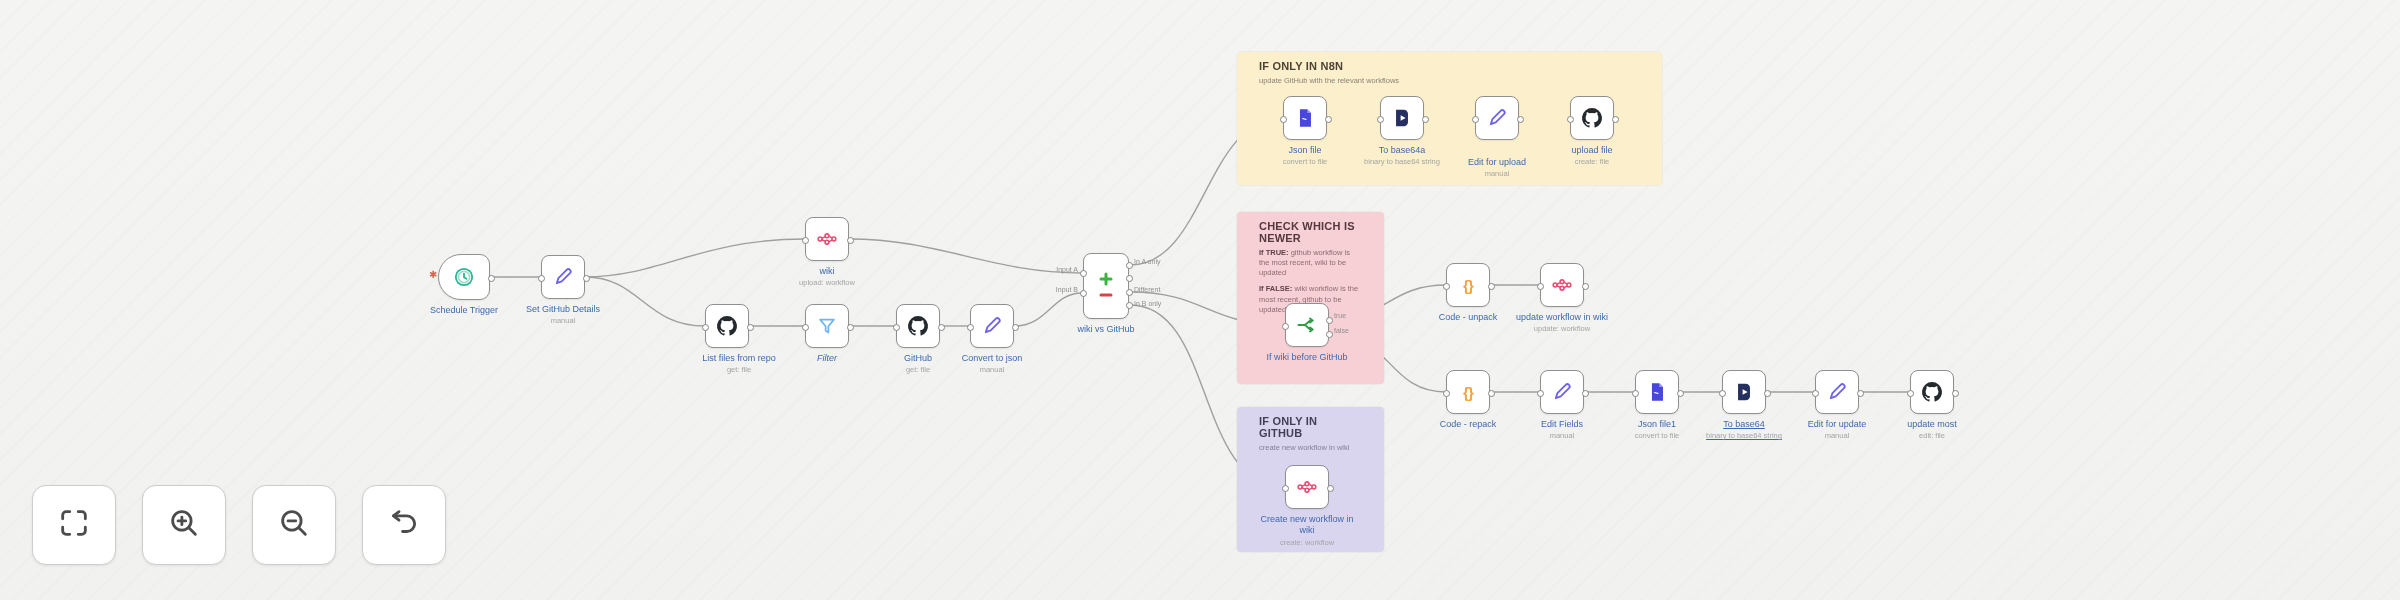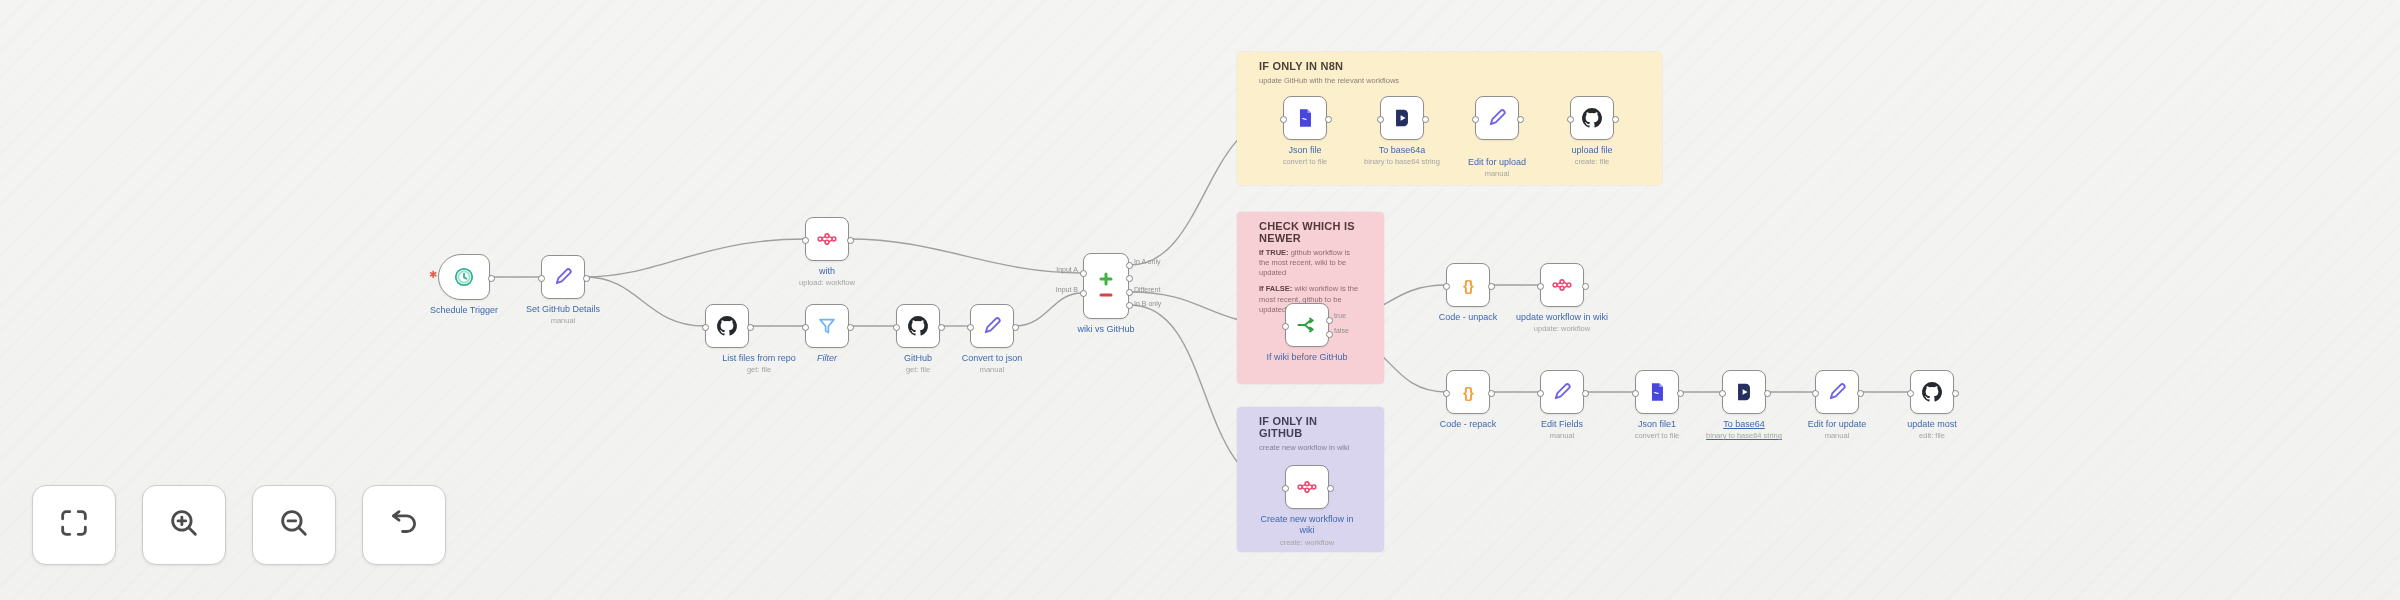--- a/index.html
+++ b/index.html
@@ -120,33 +120,33 @@
             <circle cx="12" cy="8.5" r="2.1"></circle>
             <circle cx="12" cy="15.5" r="2.1"></circle>
             <circle cx="19.5" cy="12" r="2.1"></circle>
             <path d="M6.4 11.1l3.7-1.7M6.4 12.9l3.7 1.7M14.1 8.8l3.6 2.2M14.1 15.2l3.6-2.2"></path>
           </svg>
         </span>
         <span class="port" style="left: -4px; top: 18.5px;"></span>
         <span class="port" style="left: 40.5px; top: 18.5px;"></span>
       </div>
       <div class="nlabel" style="left: 752px; top: 266px; width: 150px;">
-        <div>with</div>
+        <div>wiki</div>
         <div class="nsub">upload: workflow</div>
       </div>
       <div class="node" style="left: 705px; top: 304px;">
         <span style="display: flex;">
           <svg width="24" height="24" viewBox="0 0 24 24">
             <path fill="#24292e" d="M12 2a10 10 0 00-3.16 19.49c.5.09.68-.22.68-.48v-1.7C6.73 19.91 6.14 18 6.14 18c-.45-1.15-1.11-1.46-1.11-1.46-.91-.62.07-.6.07-.6 1 .07 1.53 1.03 1.53 1.03.9 1.52 2.34 1.08 2.91.83.09-.65.35-1.09.63-1.34-2.22-.25-4.55-1.11-4.55-4.94 0-1.09.39-1.98 1.03-2.68-.1-.25-.45-1.27.1-2.64 0 0 .84-.27 2.75 1.02a9.56 9.56 0 015 0c1.91-1.29 2.75-1.02 2.75-1.02.55 1.37.2 2.39.1 2.64.64.7 1.03 1.59 1.03 2.68 0 3.84-2.34 4.68-4.57 4.93.36.31.68.92.68 1.85V21c0 .27.18.58.69.48A10 10 0 0012 2z"></path>
           </svg>
         </span>
         <span class="port" style="left: -4px; top: 18.5px;"></span>
         <span class="port" style="left: 40.5px; top: 18.5px;"></span>
       </div>
-      <div class="nlabel" style="left: 684px; top: 353px; width: 150px;">
+      <div class="nlabel" style="left: 664px; top: 353px; width: 150px;">
         <div>List files from repo</div>
         <div class="nsub">get: file</div>
       </div>
       <div class="node" style="left: 805px; top: 304px;">
         <span style="display: flex;">
           <svg width="22" height="22" viewBox="0 0 24 24" fill="none" stroke="#6fb3f2" stroke-width="1.9" stroke-linejoin="round">
             <path d="M4.5 5h15l-6 7.2V19l-3-1.8v-5z"></path>
           </svg>
         </span>
         <span class="port" style="left: -4px; top: 18.5px;"></span>

